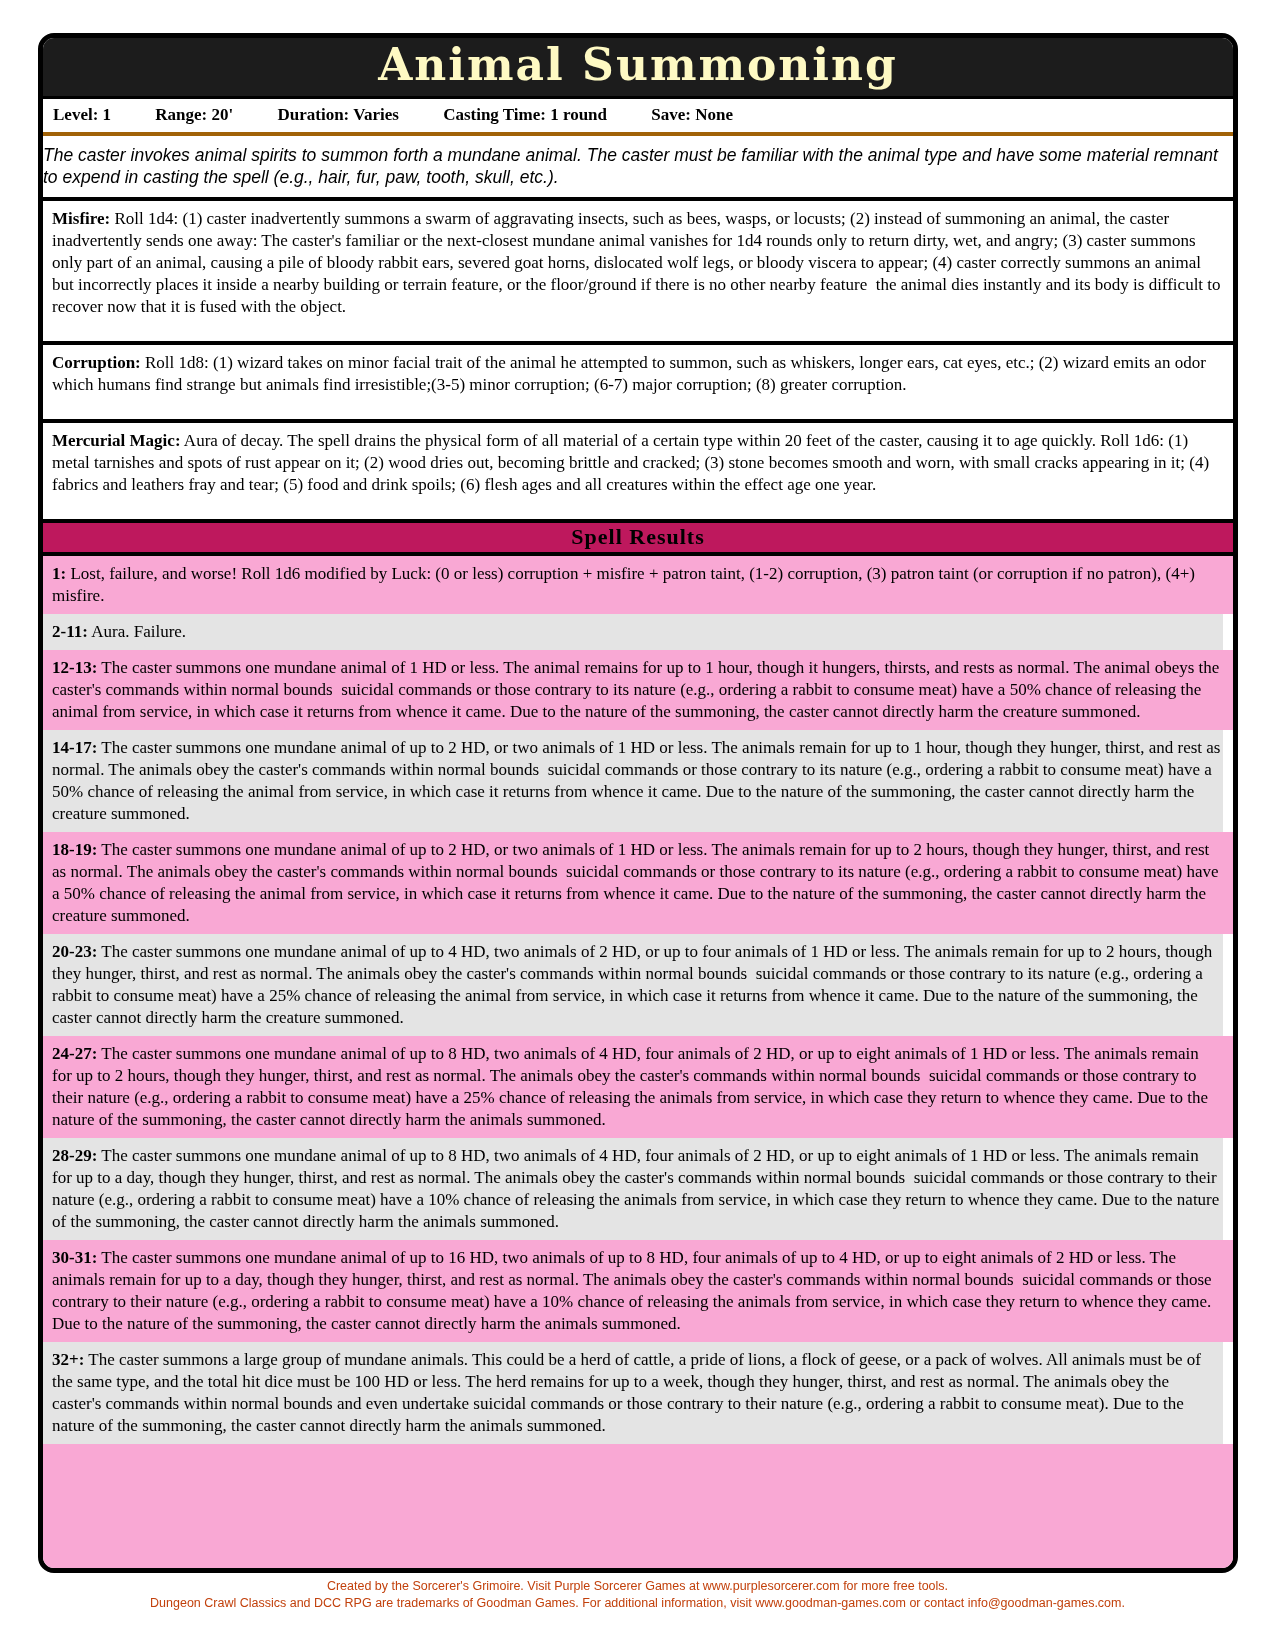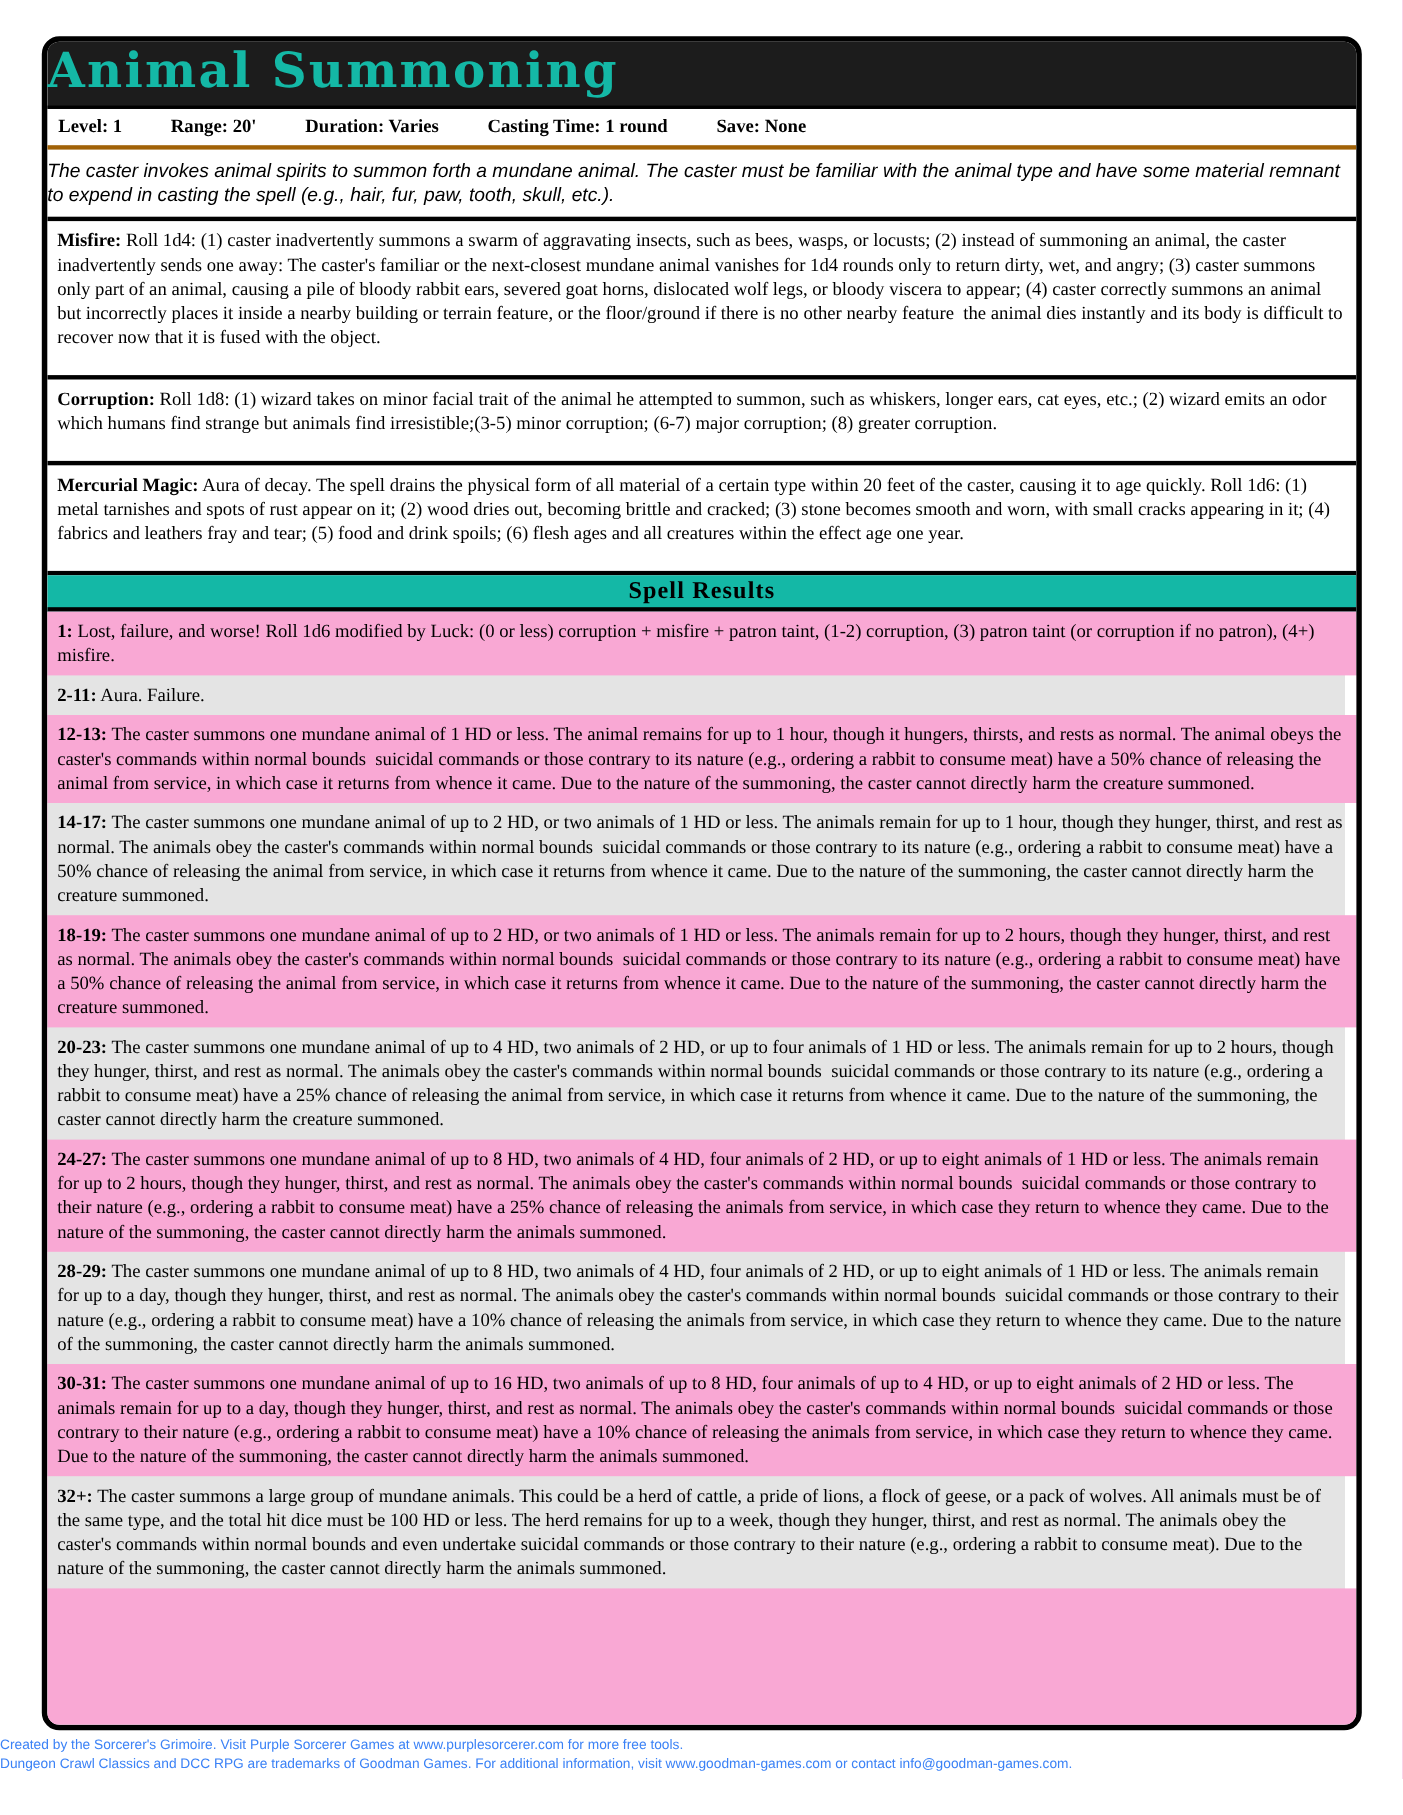--- a/index.html
+++ b/index.html
@@ -8,21 +8,21 @@
     font-family:"Liberation Serif",serif;color:#000;
     position:relative;
   }
   .page{position:absolute;inset:0;}
   .sheet{
     position:absolute;left:38px;top:33px;width:1200px;height:1540px;
     box-sizing:border-box;border:5px solid #000;border-radius:16px;
     background:#fff;overflow:hidden;display:flex;flex-direction:column;
   }
   .title-band{
-    background:#1c1c1c;color:#14b8a6;
+    background:#1c1c1c;color:#fef9c3;text-align:center;
     padding:4px 0 8px 0;border-bottom:3px solid #000;flex:0 0 auto;
   }
   .title-band h1{
     margin:0;font-family:"DejaVu Serif",serif;font-weight:bold;
     font-size:44px;line-height:46px;letter-spacing:2px;
   }
   .stats{
     border-bottom:4px solid #a16207;padding:5px 10px 6px 10px;
     font-weight:bold;font-size:17px;line-height:22px;flex:0 0 auto;
   }
@@ -32,37 +32,37 @@
     border-bottom:4px solid #000;padding:7px 12px 23px 9px;
     font-size:17px;line-height:22px;flex:0 0 auto;
   }
   .section .txt, .row .txt{white-space:pre-wrap;}
   .description{
     font-family:"Liberation Sans",sans-serif;font-style:italic;
     font-size:17.5px;padding:8px 14px 9px 0;
   }
   .lead{font-weight:bold;}
   .results-header{
-    background:#14b8a6;border-bottom:4px solid #000;text-align:center;
+    background:#be185d;border-bottom:4px solid #000;text-align:center;
     font-weight:bold;font-size:22px;line-height:24px;padding:2px 0 3px 0;
     letter-spacing:1px;flex:0 0 auto;
   }
   .rows{flex:1 1 auto;background:#f9a8d4;}
   .row{
     padding:7px 12px 7px 9px;font-size:17px;line-height:22px;
   }
   .row.alt{
     background:linear-gradient(to right,
       #e4e4e4 0, #e4e4e4 calc(100% - 10px),
       #ffffff calc(100% - 10px), #ffffff 100%);
   }
   .footer{
-    position:absolute;left:0;top:1578px;width:100%;text-align:left;
+    position:absolute;left:0;top:1578px;width:100%;text-align:center;
     font-family:"Liberation Sans",sans-serif;font-size:12.5px;line-height:17px;
-    color:#3b82f6;
+    color:#c2410c;
   }
 </style>
 </head>
 <body>
 
 <div class="page">
 
   <div class="sheet">
 
     <div class="title-band">

